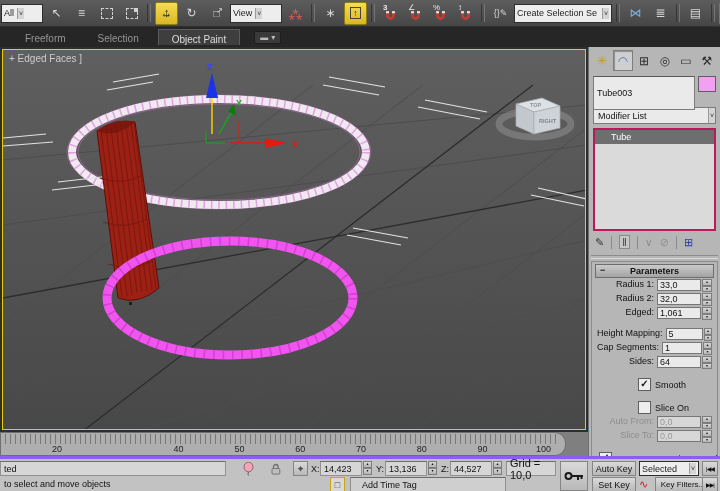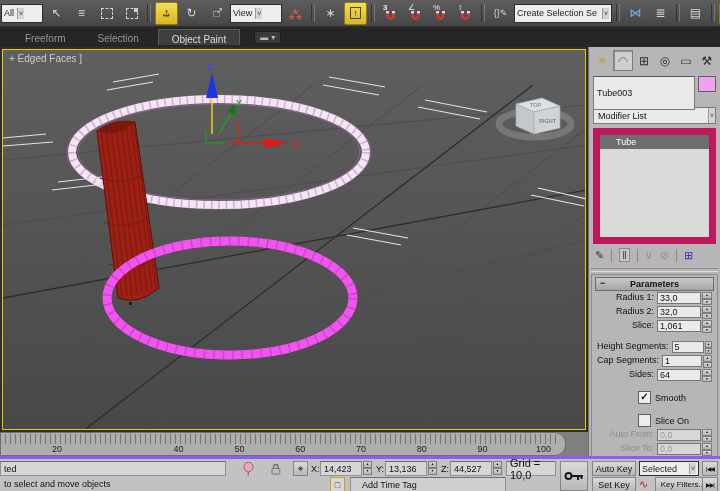--- a/index.html
+++ b/index.html
@@ -48,21 +48,21 @@
   .cp-tabs{display:flex;align-items:center;height:23px;padding:2px 3px 0;gap:1px;}
   .cp-tab{width:19px;height:19px;display:flex;align-items:center;justify-content:center;font-size:12px;color:#2c2c2c;border:1px solid transparent;}
   .cp-tab.active{background:#cwfcfcf;background:#cfcfcf;border-color:#7d7d7d;box-shadow:inset 1px 1px 1px #909090;}
   .cp-name{display:flex;margin:4px 4px 0;gap:3px;height:16px;}
   .cp-field{background:#eaeaea;border:1px solid #7c7c7c;border-top-color:#585858;display:flex;
             align-items:center;padding:16px 3px;flex:1;box-sizing:border-box;}
   .swatch{width:18px;border:1px solid #5f5f5f;box-sizing:border-box;}
   .cp-combo{display:flex;margin:15px 4px 0;height:17px;background:#eaeaea;border:1px solid #7c7c7c;
             align-items:center;padding:0 0 0 4px;justify-content:space-between;box-sizing:border-box;}
   .cp-combo .carrow{align-self:stretch;display:flex;align-items:center;}
-  .cp-stack{margin:4px 4px 0;height:116px;background:#dadada;border:7px solid #be185d;box-sizing:border-box;overflow:hidden;}
+  .cp-stack{margin:4px 4px 0;height:103px;background:#dadada;border:2px solid #be185d;box-sizing:border-box;overflow:hidden;}
   .stack-item{padding:2px 4px 2px 16px;color:#222;}
   .stack-item.selected{background:#6e6e6e;color:#fff;}
   .stack-tools{display:flex;align-items:center;height:20px;padding:1px 6px;gap:7px;color:#3a3a3a;font-size:11px;}
   .stack-tools .dis{color:#8f8f8f;}
   .stack-tools .boxed{border:1px solid #8a8a8a;background:#c6c6c6;padding:0 2px;line-height:12px;}
   .stack-tools .vsep{width:1px;height:13px;background:#8a8a8a;}
   .cp-div{height:2px;border-top:1px solid #8b8b8b;border-bottom:1px solid #d9d9d9;margin:2px 2px;}
   .rollout{margin:1px 2px 0;border:1px solid #8b8b8b;position:relative;padding:16px 0 2px;background:#b6b6b6;}
   .rollout-hd{position:absolute;top:2px;left:3px;right:3px;height:12px;background:linear-gradient(#cacaca,#a4a4a4);
               border:1px solid #6d6d6d;display:flex;align-items:center;justify-content:center;font-weight:bold;}
@@ -397,30 +397,30 @@
           </div>
           <div class="prow">
             <label>Radius 2:</label>
             <div class="pfield">32,0</div>
             <div class="spin">
               <span>▴</span>
               <span>▾</span>
             </div>
           </div>
           <div class="prow">
-            <label>Slice:</label>
+            <label>Edged:</label>
             <div class="pfield">1,061</div>
             <div class="spin">
               <span>▴</span>
               <span>▾</span>
             </div>
           </div>
           <div class="pgap"></div>
           <div class="prow">
-            <label>Height Segments:</label>
+            <label>Height Mapping:</label>
             <div class="pfield">5</div>
             <div class="spin">
               <span>▴</span>
               <span>▾</span>
             </div>
           </div>
           <div class="prow">
             <label>Cap Segments:</label>
             <div class="pfield">1</div>
             <div class="spin">

